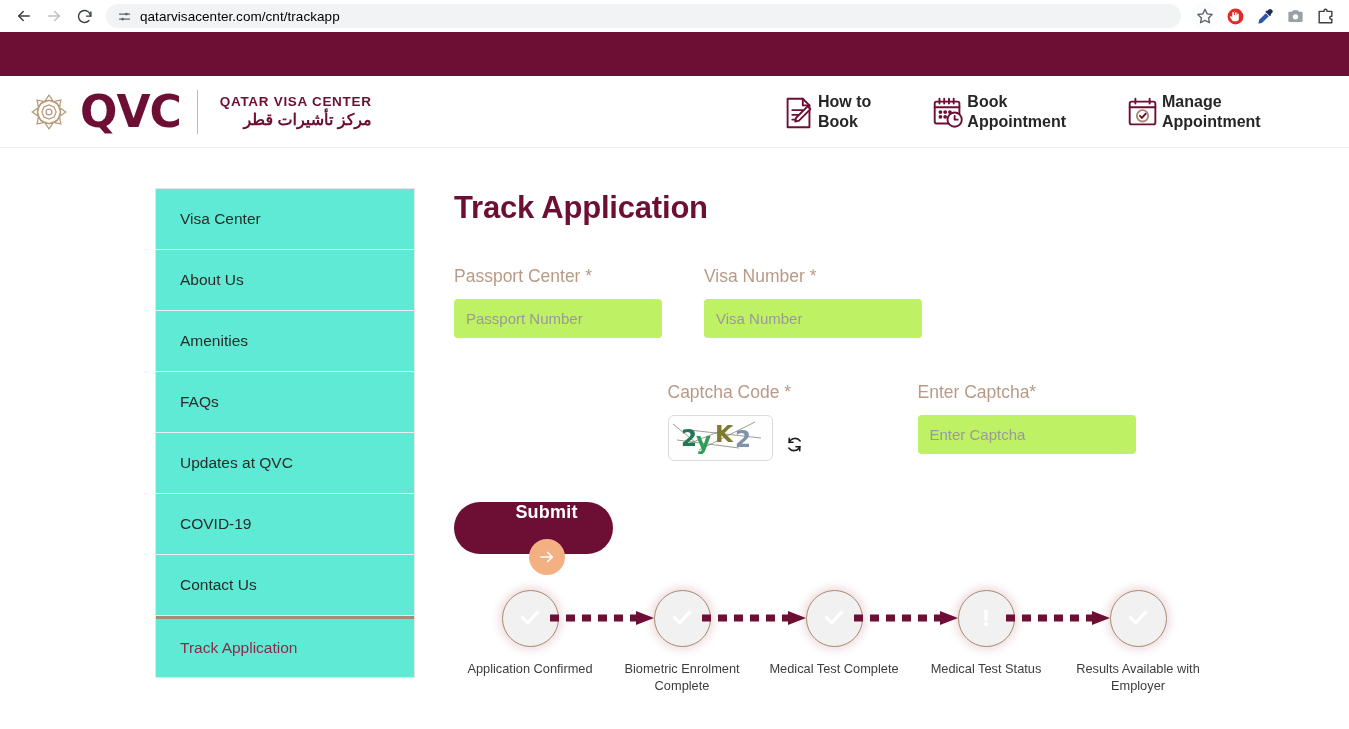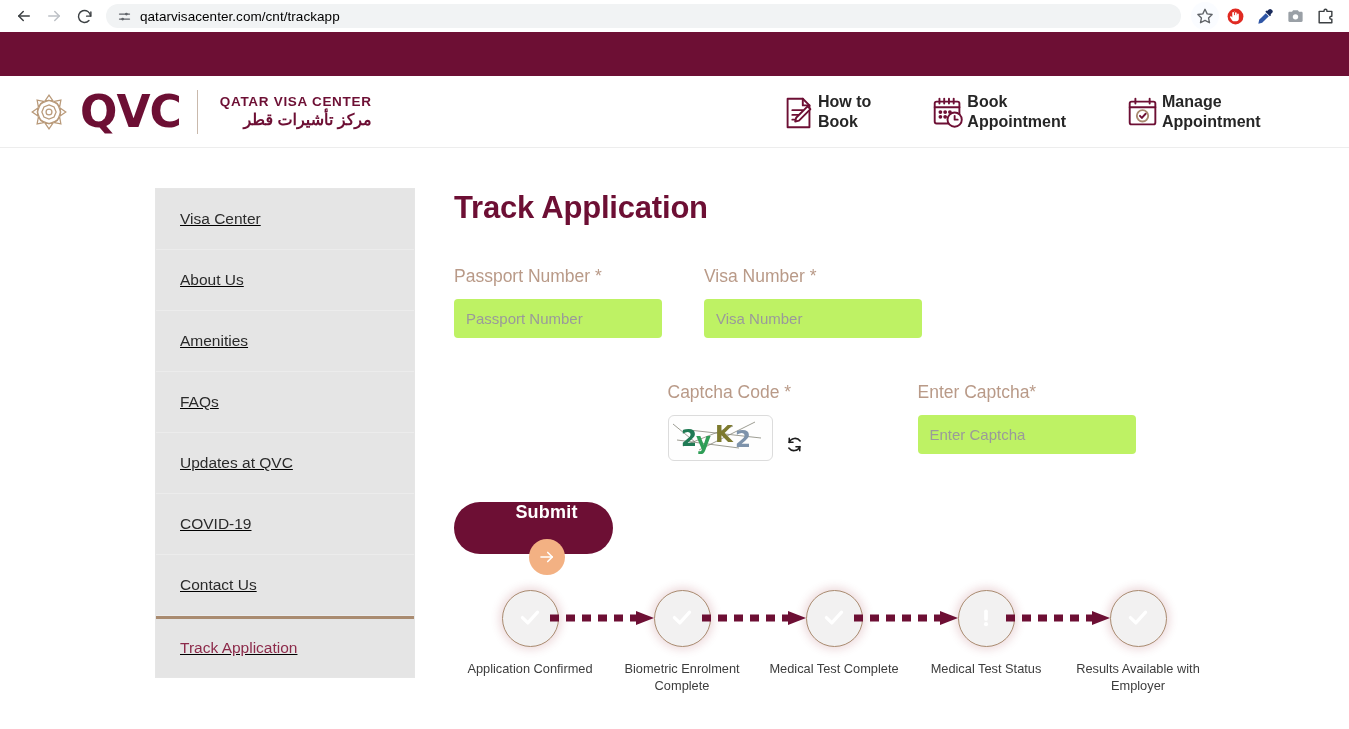--- a/index.html
+++ b/index.html
@@ -126,24 +126,23 @@
     white-space: pre-line;
   }
 
   
   .page { display: flex; padding-top: 40px; }
 
   .sidebar {
     width: 260px;
     margin-left: 155px;
     border: 1px solid #e6e6e6;
-    background: #e5e5e5;
+    background: #5eead4;
     flex: 0 0 auto;
     align-self: flex-start;
-    text-decoration: underline;
   }
   .side-item {
     height: 61px;
     display: flex;
     align-items: center;
     padding-left: 24px;
     border-bottom: 1px solid #ececec;
     font-size: 15.5px;
     color: #2b2b2b;
   }
@@ -466,21 +465,21 @@
       <span>Track Application</span>
     </div>
   </div>
 
   <div class="content">
     <div class="page-title">Track Application</div>
 
     <div class="form">
       <div class="form-row">
         <div class="field">
-          <div class="field-label">Passport Number *</div>
+          <div class="field-label">Passport Center *</div>
           <input class="field-input" type="text" placeholder="Passport Number" style="">
         </div>
         <div class="field wide">
           <div class="field-label">Visa Number *</div>
           <input class="field-input" type="text" placeholder="Visa Number" style="">
         </div>
       </div>
 
       <div class="form-row" style="margin-top:44px;justify-content:center;">
         <div class="field">

